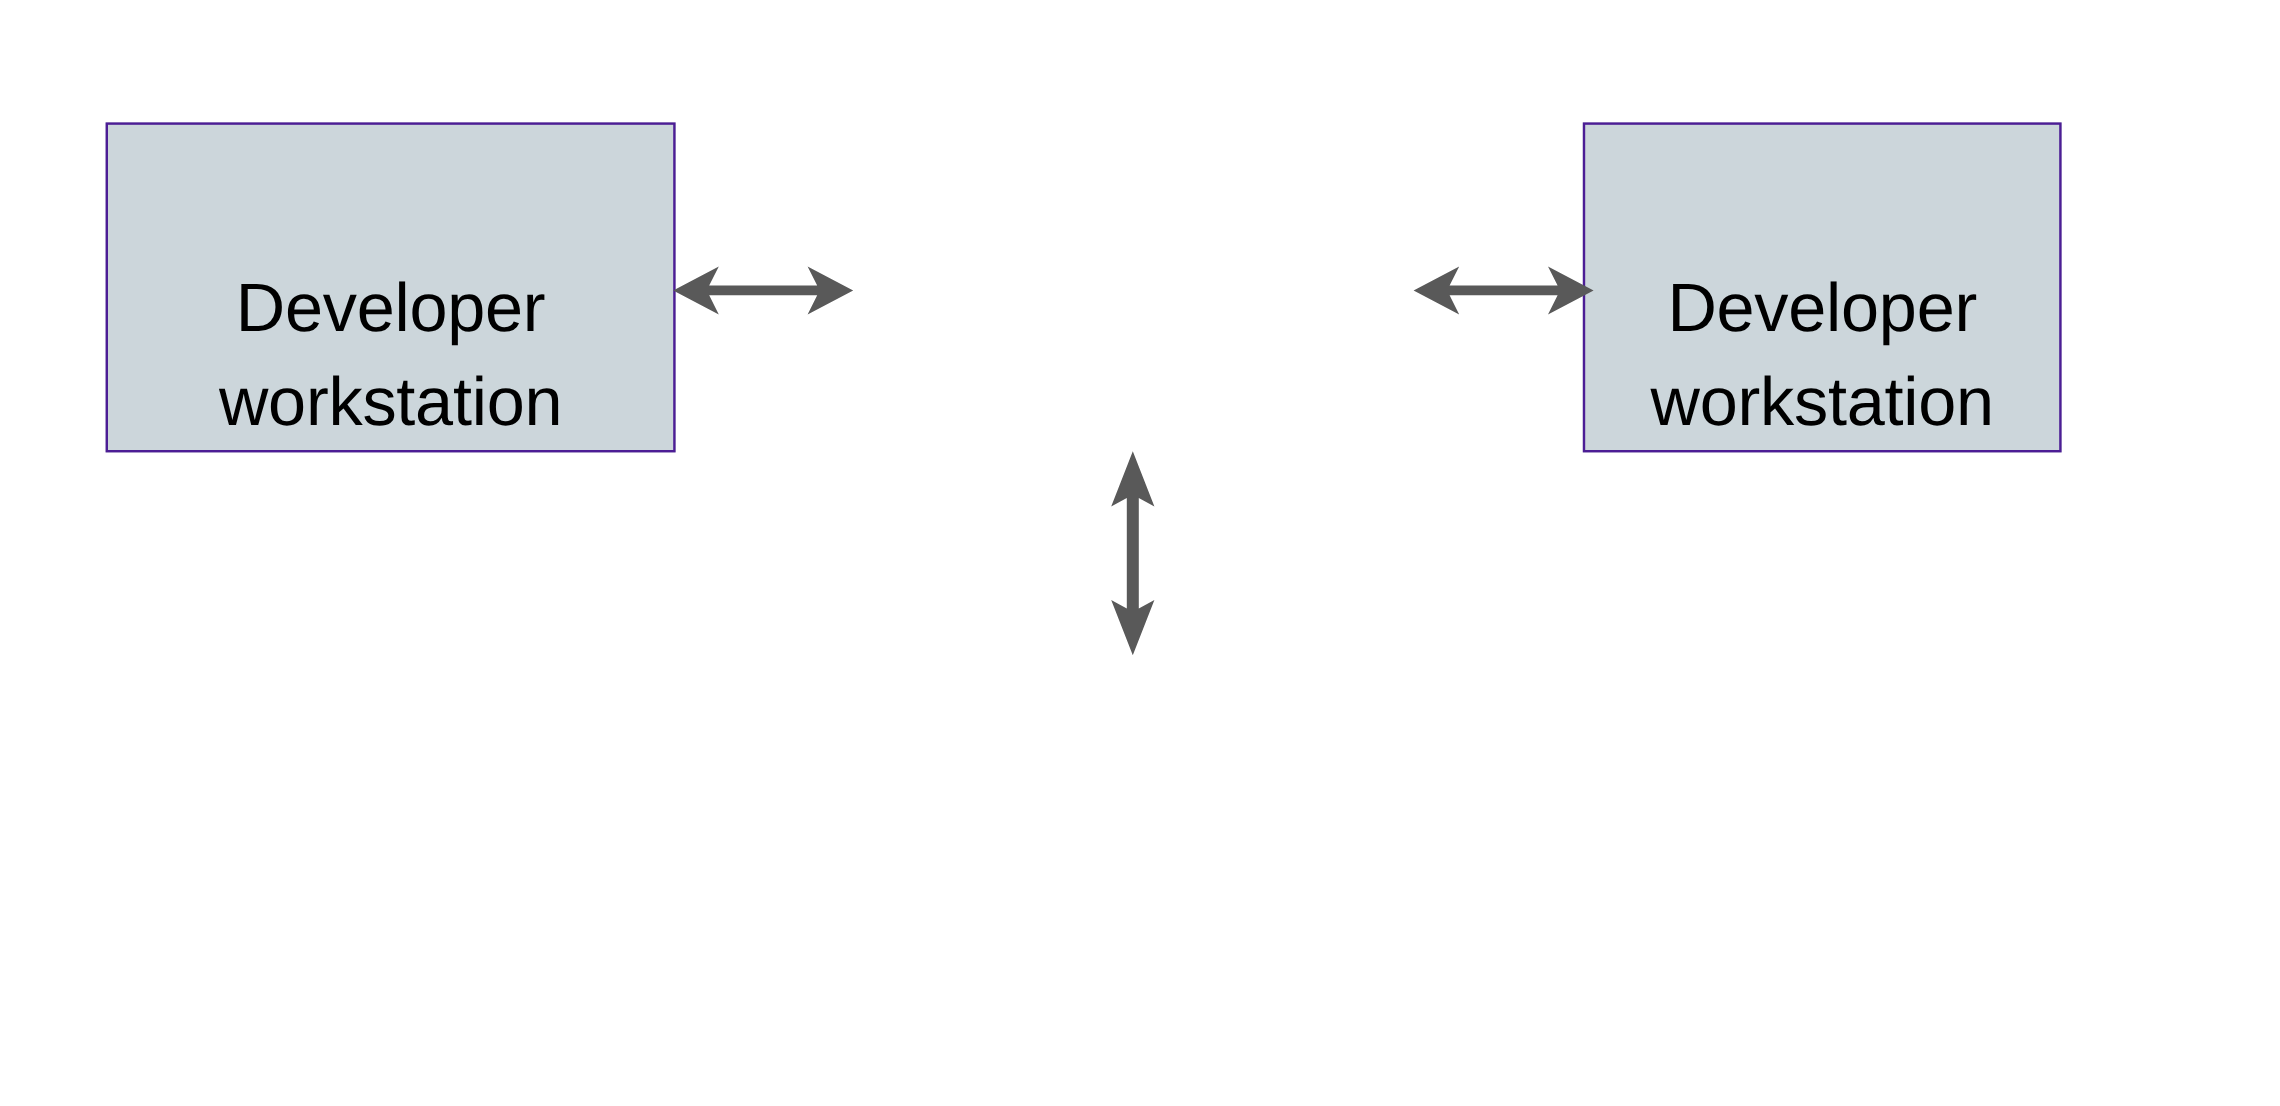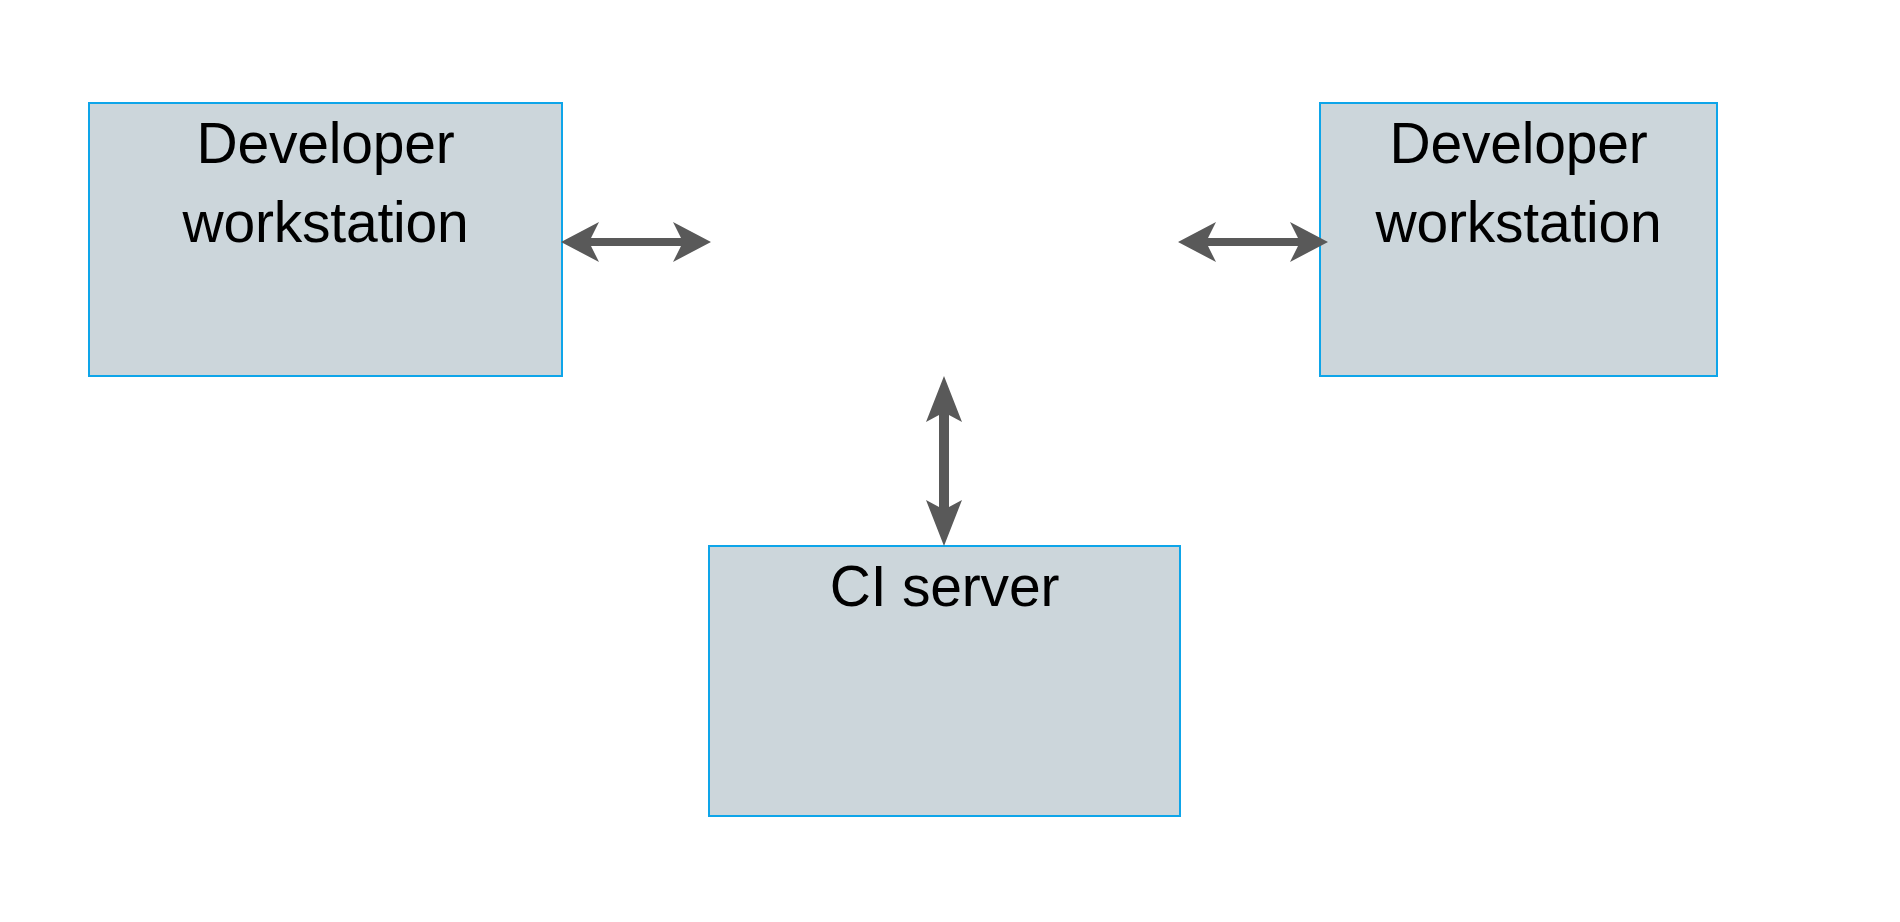--- a/index.html
+++ b/index.html
@@ -15,23 +15,23 @@
     position: relative;
     width: 1900px;
     height: 922px;
     background: #ffffff;
     overflow: hidden;
   }
   .node {
     position: absolute;
     box-sizing: border-box;
     background: #ccd6db;
-    border: 2px solid #0ea5e9;
+    border: 2px solid #4c1d95;
     display: flex;
-    align-items: flex-start;
+    align-items: flex-end;
     justify-content: center;
     text-align: center;
   }
   .node-label {
     color: #000000;
     font-family: "Liberation Sans", sans-serif;
     font-size: 57px;
     line-height: 1.38;
     font-weight: 400;
     letter-spacing: -0.2px;
@@ -60,23 +60,20 @@
     <span class="node-label">Developer
 workstation</span>
   </div>
 
 
   <div class="node" id="node-dev-right">
     <span class="node-label">Developer
 workstation</span>
   </div>
 
-  <div class="node" id="node-ci">
-    <span class="node-label">CI server</span>
-  </div>
 
   <svg class="connector" id="conn-left" viewBox="0 0 162 58">
     <g fill="#595959" stroke="none">
       <path d="M 6 29 L 44 9 L 36 25 L 126 25 L 118 9 L 156 29 L 118 49 L 126 33 L 36 33 L 44 49 Z"></path>
     </g>
   </svg>
 
   <svg class="connector" id="conn-right" viewBox="0 0 162 58">
     <g fill="#595959" stroke="none">
       <path d="M 6 29 L 44 9 L 36 25 L 126 25 L 118 9 L 156 29 L 118 49 L 126 33 L 36 33 L 44 49 Z"></path>

